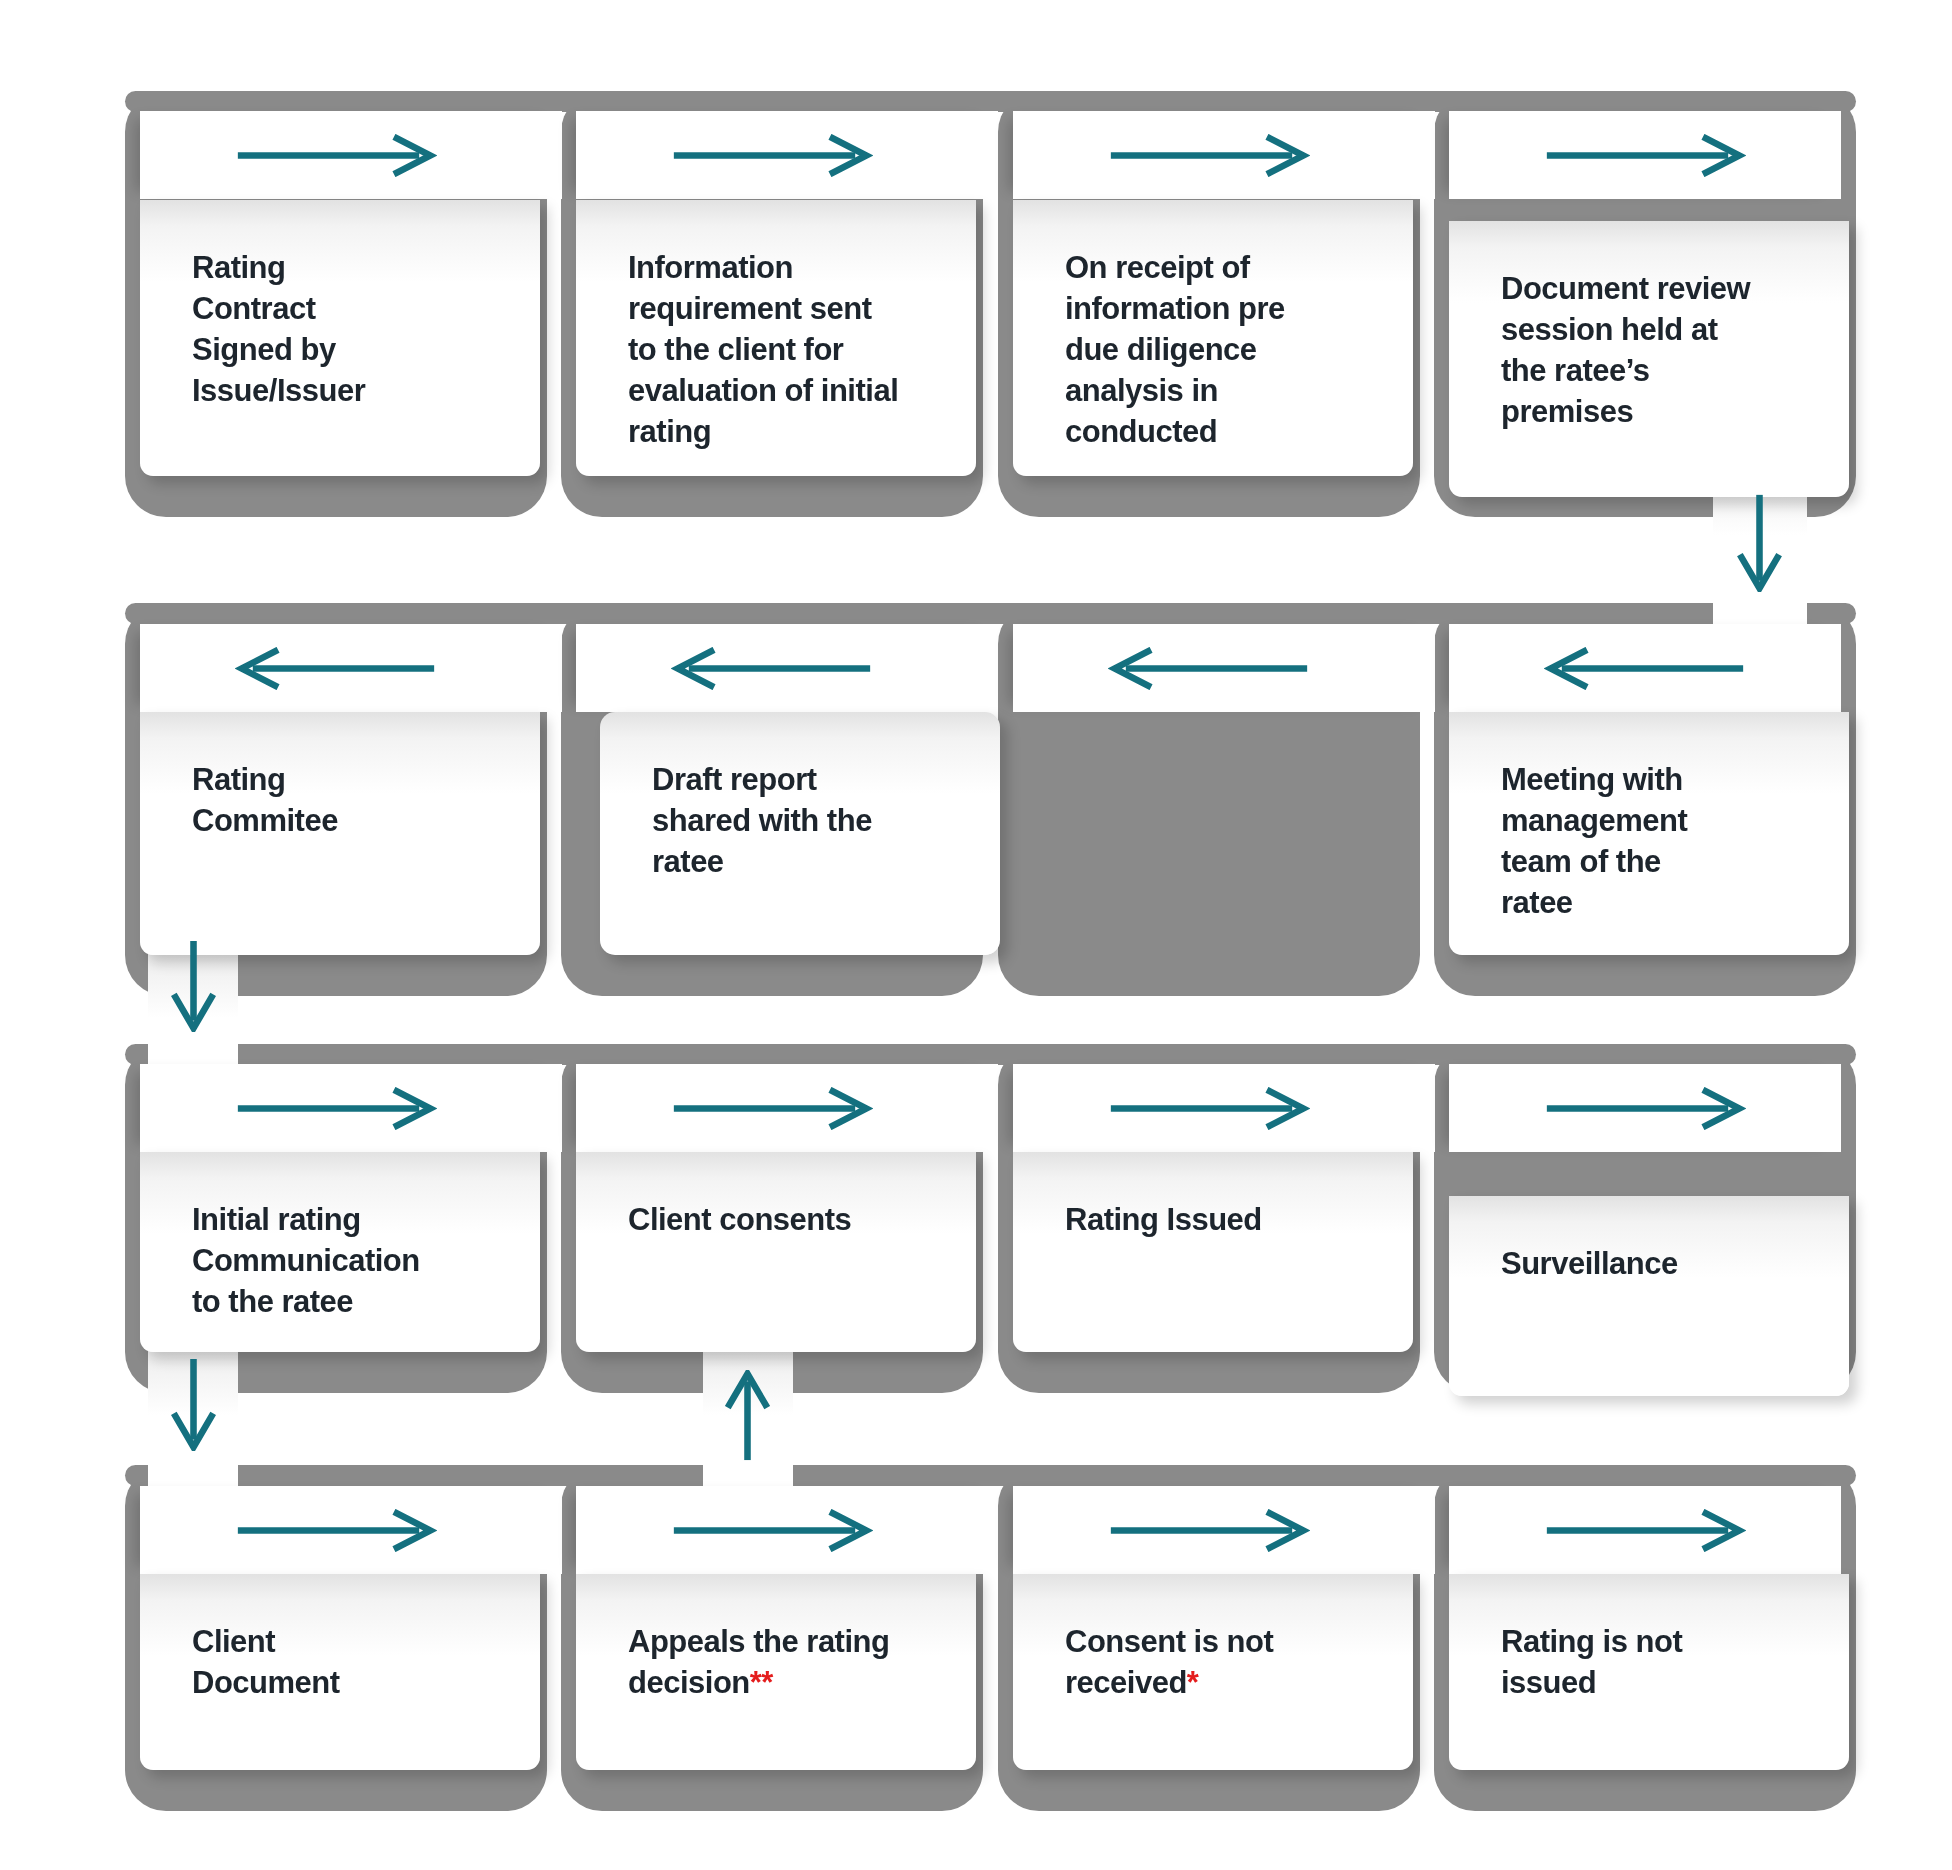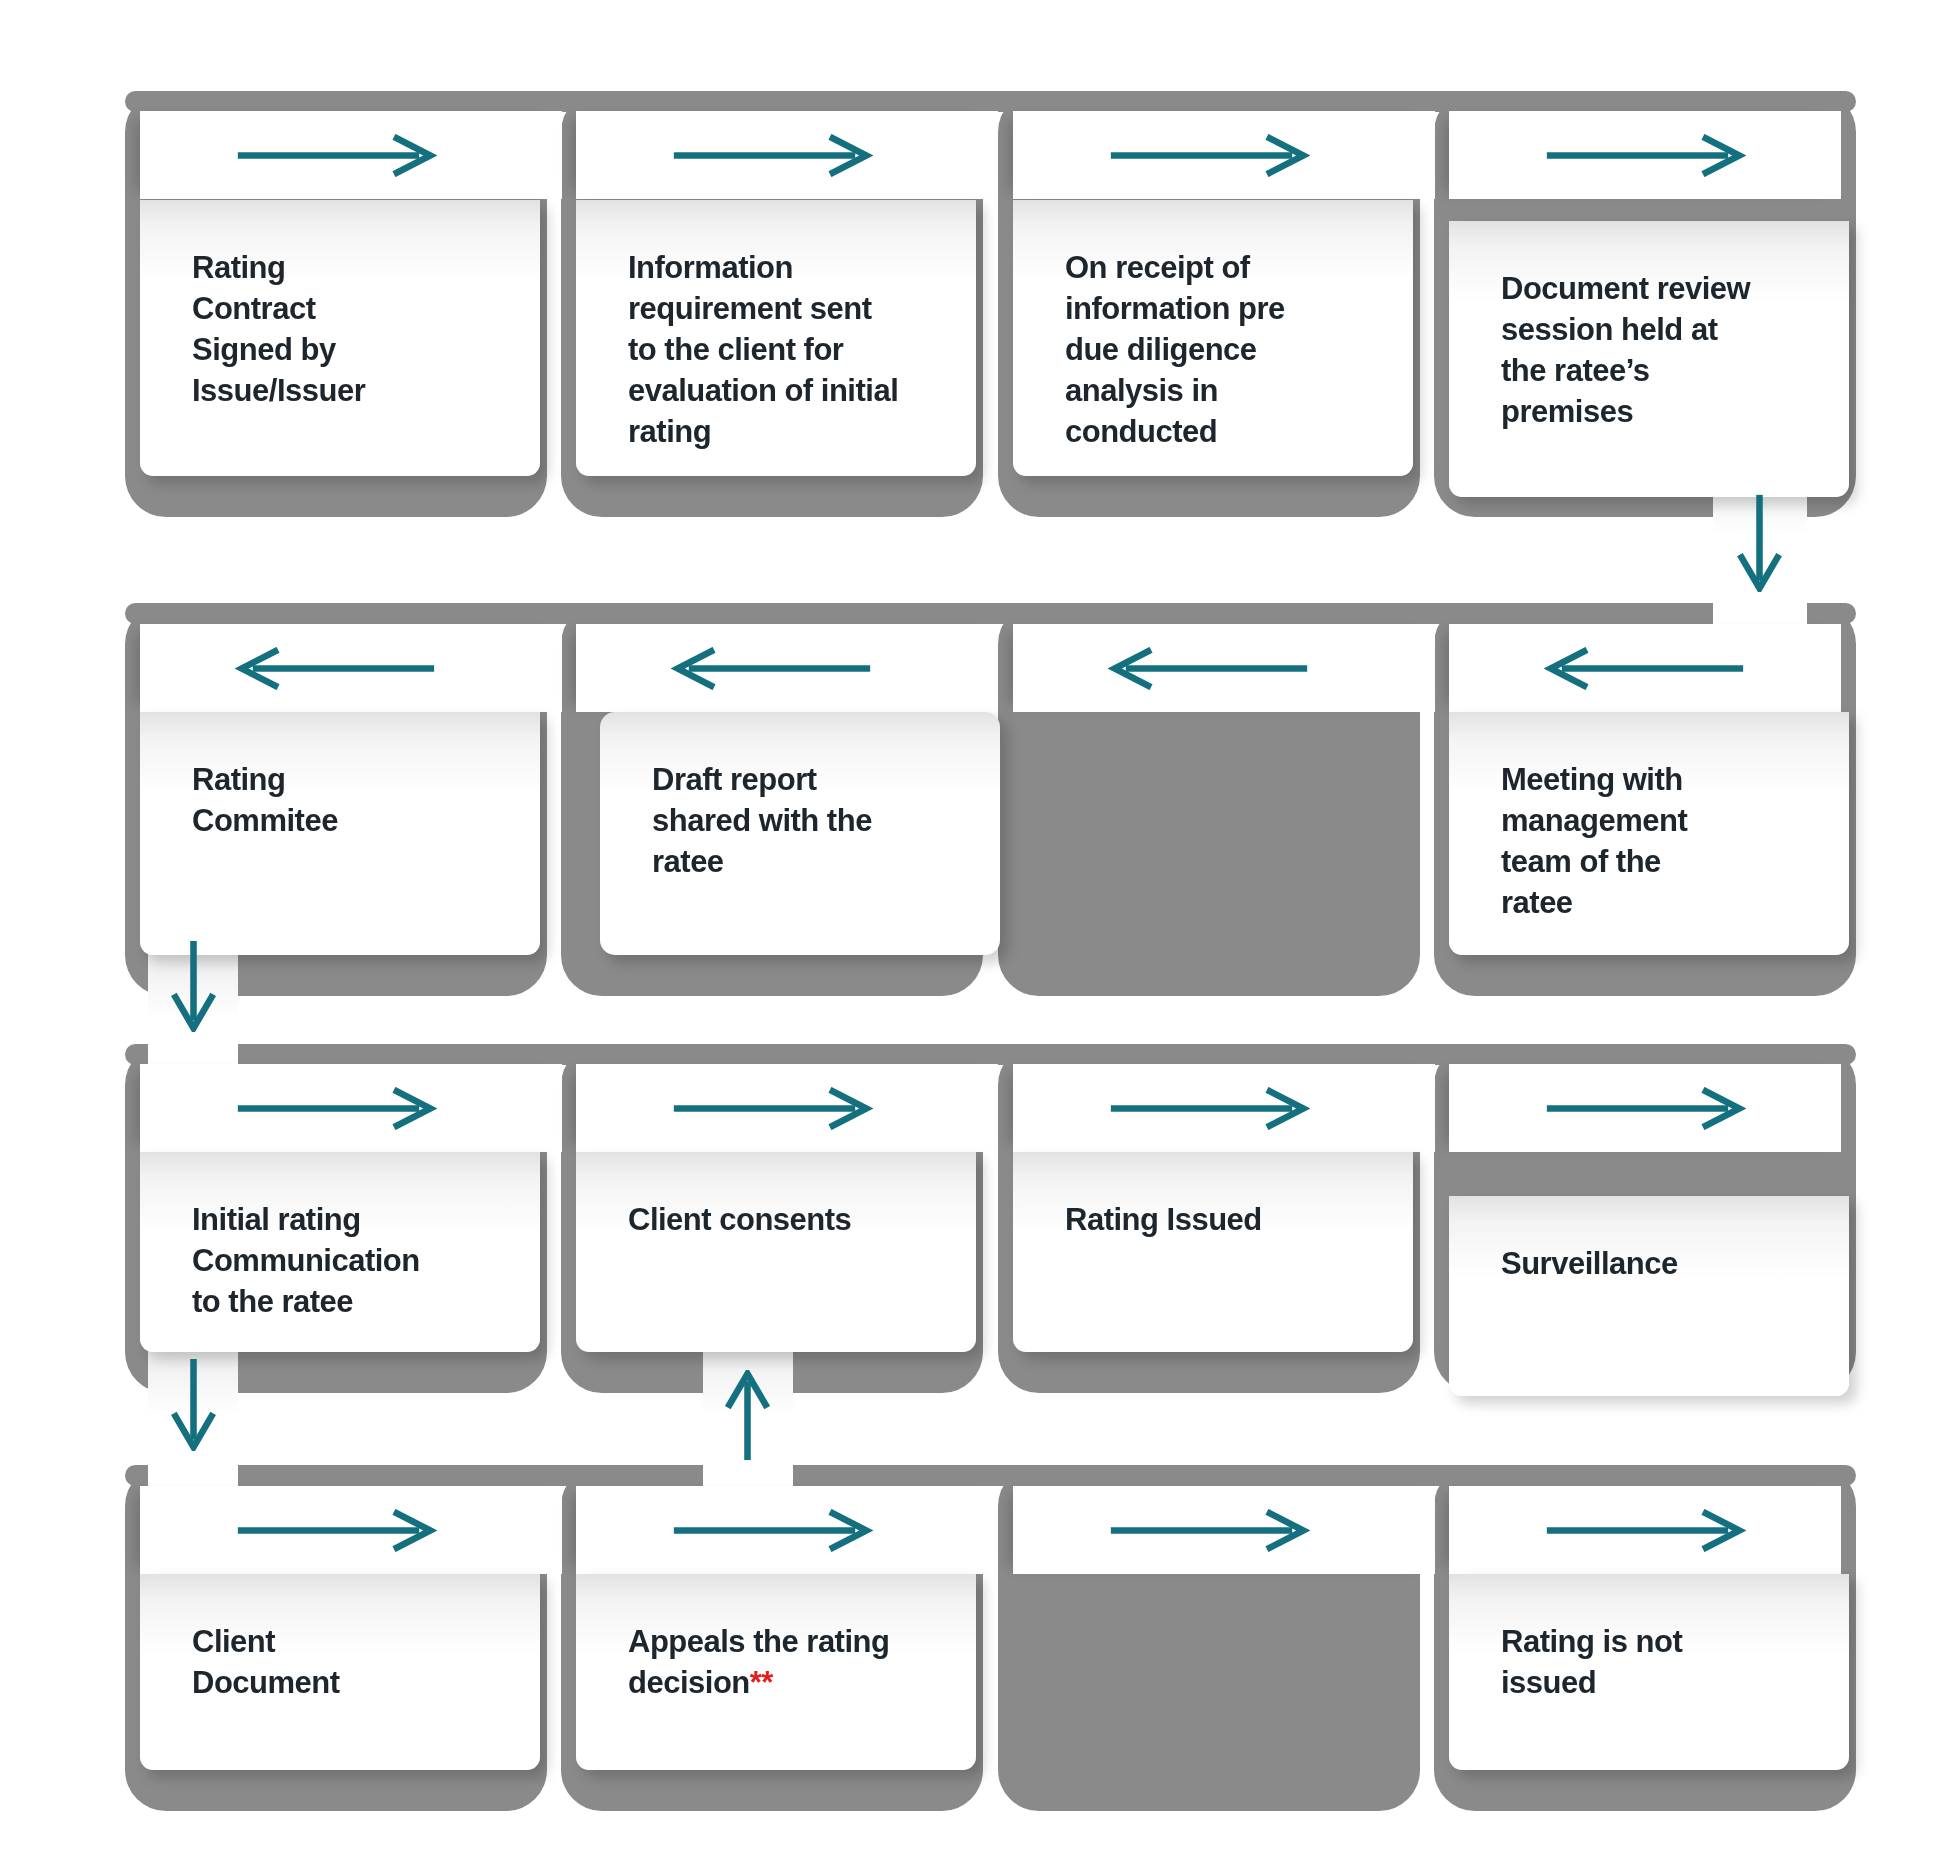--- a/index.html
+++ b/index.html
@@ -171,20 +171,22 @@
       </svg>
     </div>
     <div class="card-body" style="left: 576px; top: 1574px; height: 196px; bottom: auto;"><span>Appeals the rating
 decision</span><span class="red">**</span></div>
     <div class="card-header" style="left: 1013px; top: 1486px; width: 422px;">
       <svg width="202" height="43" viewBox="0 0 216 46" fill="none">
         <line x1="3" y1="23" x2="197" y2="23" stroke="#14707f" stroke-width="7"></line>
         <polyline points="170,3 209,23 170,43" fill="none" stroke="#14707f" stroke-width="7"></polyline>
       </svg>
     </div>
+    <div class="card-body" style="left: 1013px; top: 1574px; height: 196px; bottom: auto;"><span>Consent is not
+received</span><span class="red">*</span></div>
     <div class="card-header" style="left: 1449px; top: 1486px; width: 392px;">
       <svg width="202" height="43" viewBox="0 0 216 46" fill="none">
         <line x1="3" y1="23" x2="197" y2="23" stroke="#14707f" stroke-width="7"></line>
         <polyline points="170,3 209,23 170,43" fill="none" stroke="#14707f" stroke-width="7"></polyline>
       </svg>
     </div>
     <div class="card-body" style="left: 1449px; top: 1574px; height: 196px; bottom: auto;"><span>Rating is not
 issued</span><span class="red"></span></div>
     <div class="varrow" style="left: 1737px; top: 493px;"><svg width="45" height="99" viewBox="0 0 48 106" fill="none">
         <line x1="24" y1="2" x2="24" y2="94" stroke="#14707f" stroke-width="7"></line>

